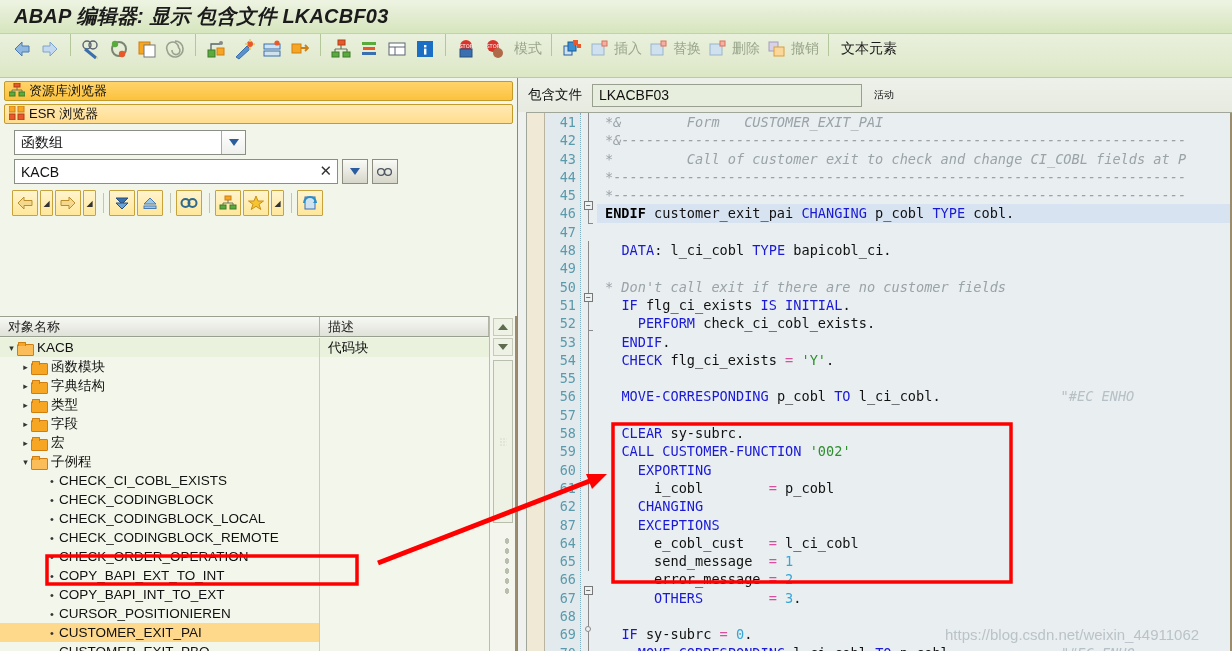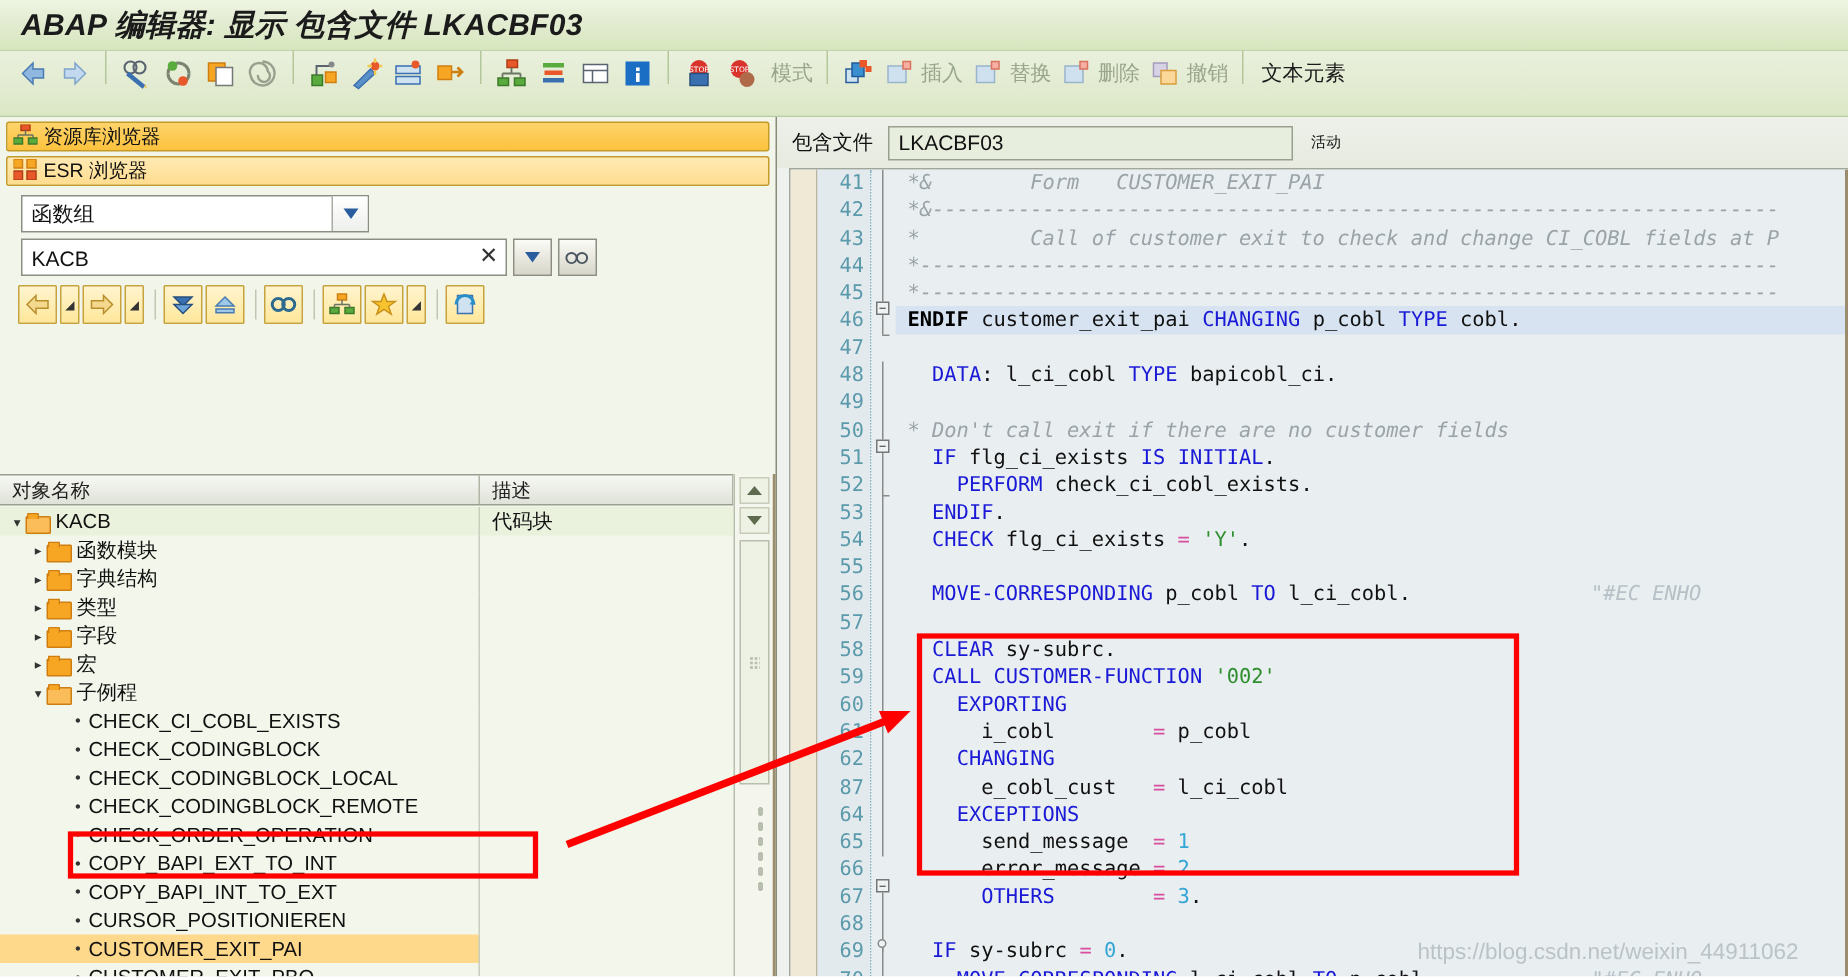--- a/index.html
+++ b/index.html
@@ -723,22 +723,22 @@
             <div class="cl">  <span class="kw">ENDIF</span><span class="var">.</span></div>
             <div class="cl">  <span class="kw">CHECK</span> <span class="var">flg_ci_exists</span> <span class="eq">=</span> <span class="str">'Y'</span><span class="var">.</span></div>
             <div class="cl"></div>
             <div class="cl">  <span class="kw">MOVE-CORRESPONDING</span> <span class="var">p_cobl</span> <span class="kw">TO</span> <span class="var">l_ci_cobl</span><span class="var">.</span><span class="ecm" style="margin-left:120px">"#EC ENHO</span></div>
             <div class="cl"></div>
             <div class="cl">  <span class="kw">CLEAR</span> <span class="var">sy-subrc</span><span class="var">.</span></div>
             <div class="cl">  <span class="kw">CALL</span> <span class="kw">CUSTOMER-FUNCTION</span> <span class="str">'002'</span></div>
             <div class="cl">    <span class="kw">EXPORTING</span></div>
             <div class="cl">      <span class="var">i_cobl</span>        <span class="eq">=</span> <span class="var">p_cobl</span></div>
             <div class="cl">    <span class="kw">CHANGING</span></div>
+            <div class="cl">    <span class="kw">EXCEPTIONS</span></div>
             <div class="cl">      <span class="var">e_cobl_cust</span>   <span class="eq">=</span> <span class="var">l_ci_cobl</span></div>
-            <div class="cl">    <span class="kw">EXCEPTIONS</span></div>
             <div class="cl">      <span class="var">send_message</span>  <span class="eq">=</span> <span class="num">1</span></div>
             <div class="cl">      <span class="var">error_message</span> <span class="eq">=</span> <span class="num">2</span></div>
             <div class="cl">      <span class="kw">OTHERS</span>        <span class="eq">=</span> <span class="num">3</span><span class="var">.</span></div>
             <div class="cl"></div>
             <div class="cl">  <span class="kw">IF</span> <span class="var">sy-subrc</span> <span class="eq">=</span> <span class="num">0</span><span class="var">.</span></div>
             <div class="cl">    <span class="kw">MOVE-CORRESPONDING</span> <span class="var">l_ci_cobl</span> <span class="kw">TO</span> <span class="var">p_cobl</span><span class="var">.</span><span class="ecm" style="margin-left:104px">"#EC ENHO</span></div>
           </div>
         <div class="code-right-edge"></div>
       </div>
     </div>

